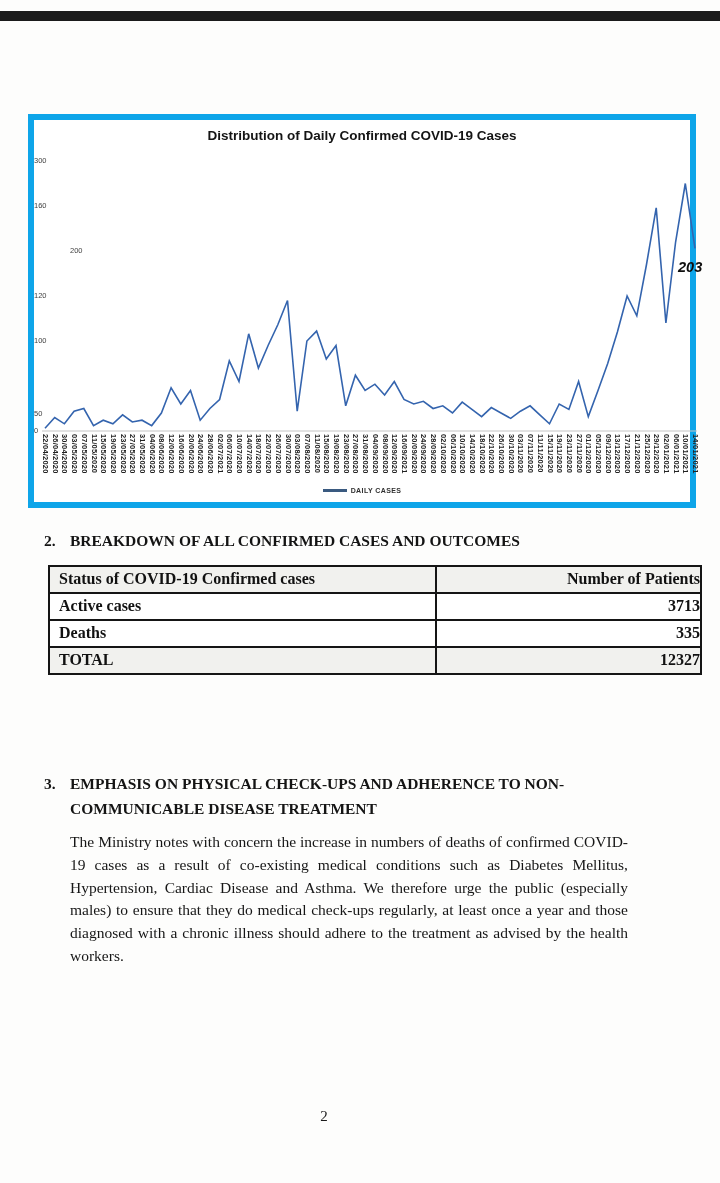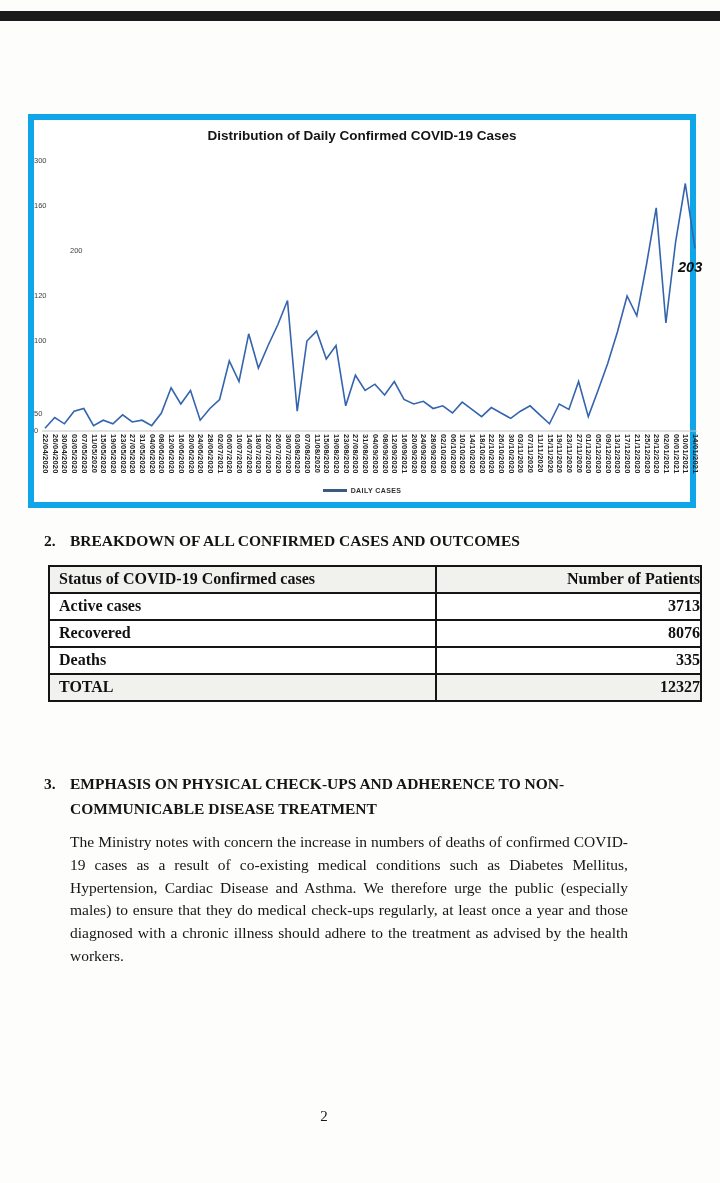--- a/index.html
+++ b/index.html
@@ -189,24 +189,20 @@
         <th class="col-label">Status of COVID-19 Confirmed cases</th>
         <th class="col-value">Number of Patients</th>
       </tr>
     </thead>
   <tbody>
       <tr>
         <td class="col-label">Active cases</td>
         <td class="col-value">3713</td>
       </tr>
       <tr>
-        <td class="col-label">Recovered</td>
-        <td class="col-value">8076</td>
-      </tr>
-      <tr>
         <td class="col-label">Deaths</td>
         <td class="col-value">335</td>
       </tr>
       <tr class="shaded">
         <td class="col-label">TOTAL</td>
         <td class="col-value">12327</td>
       </tr>
     </tbody>
 </table>
 

